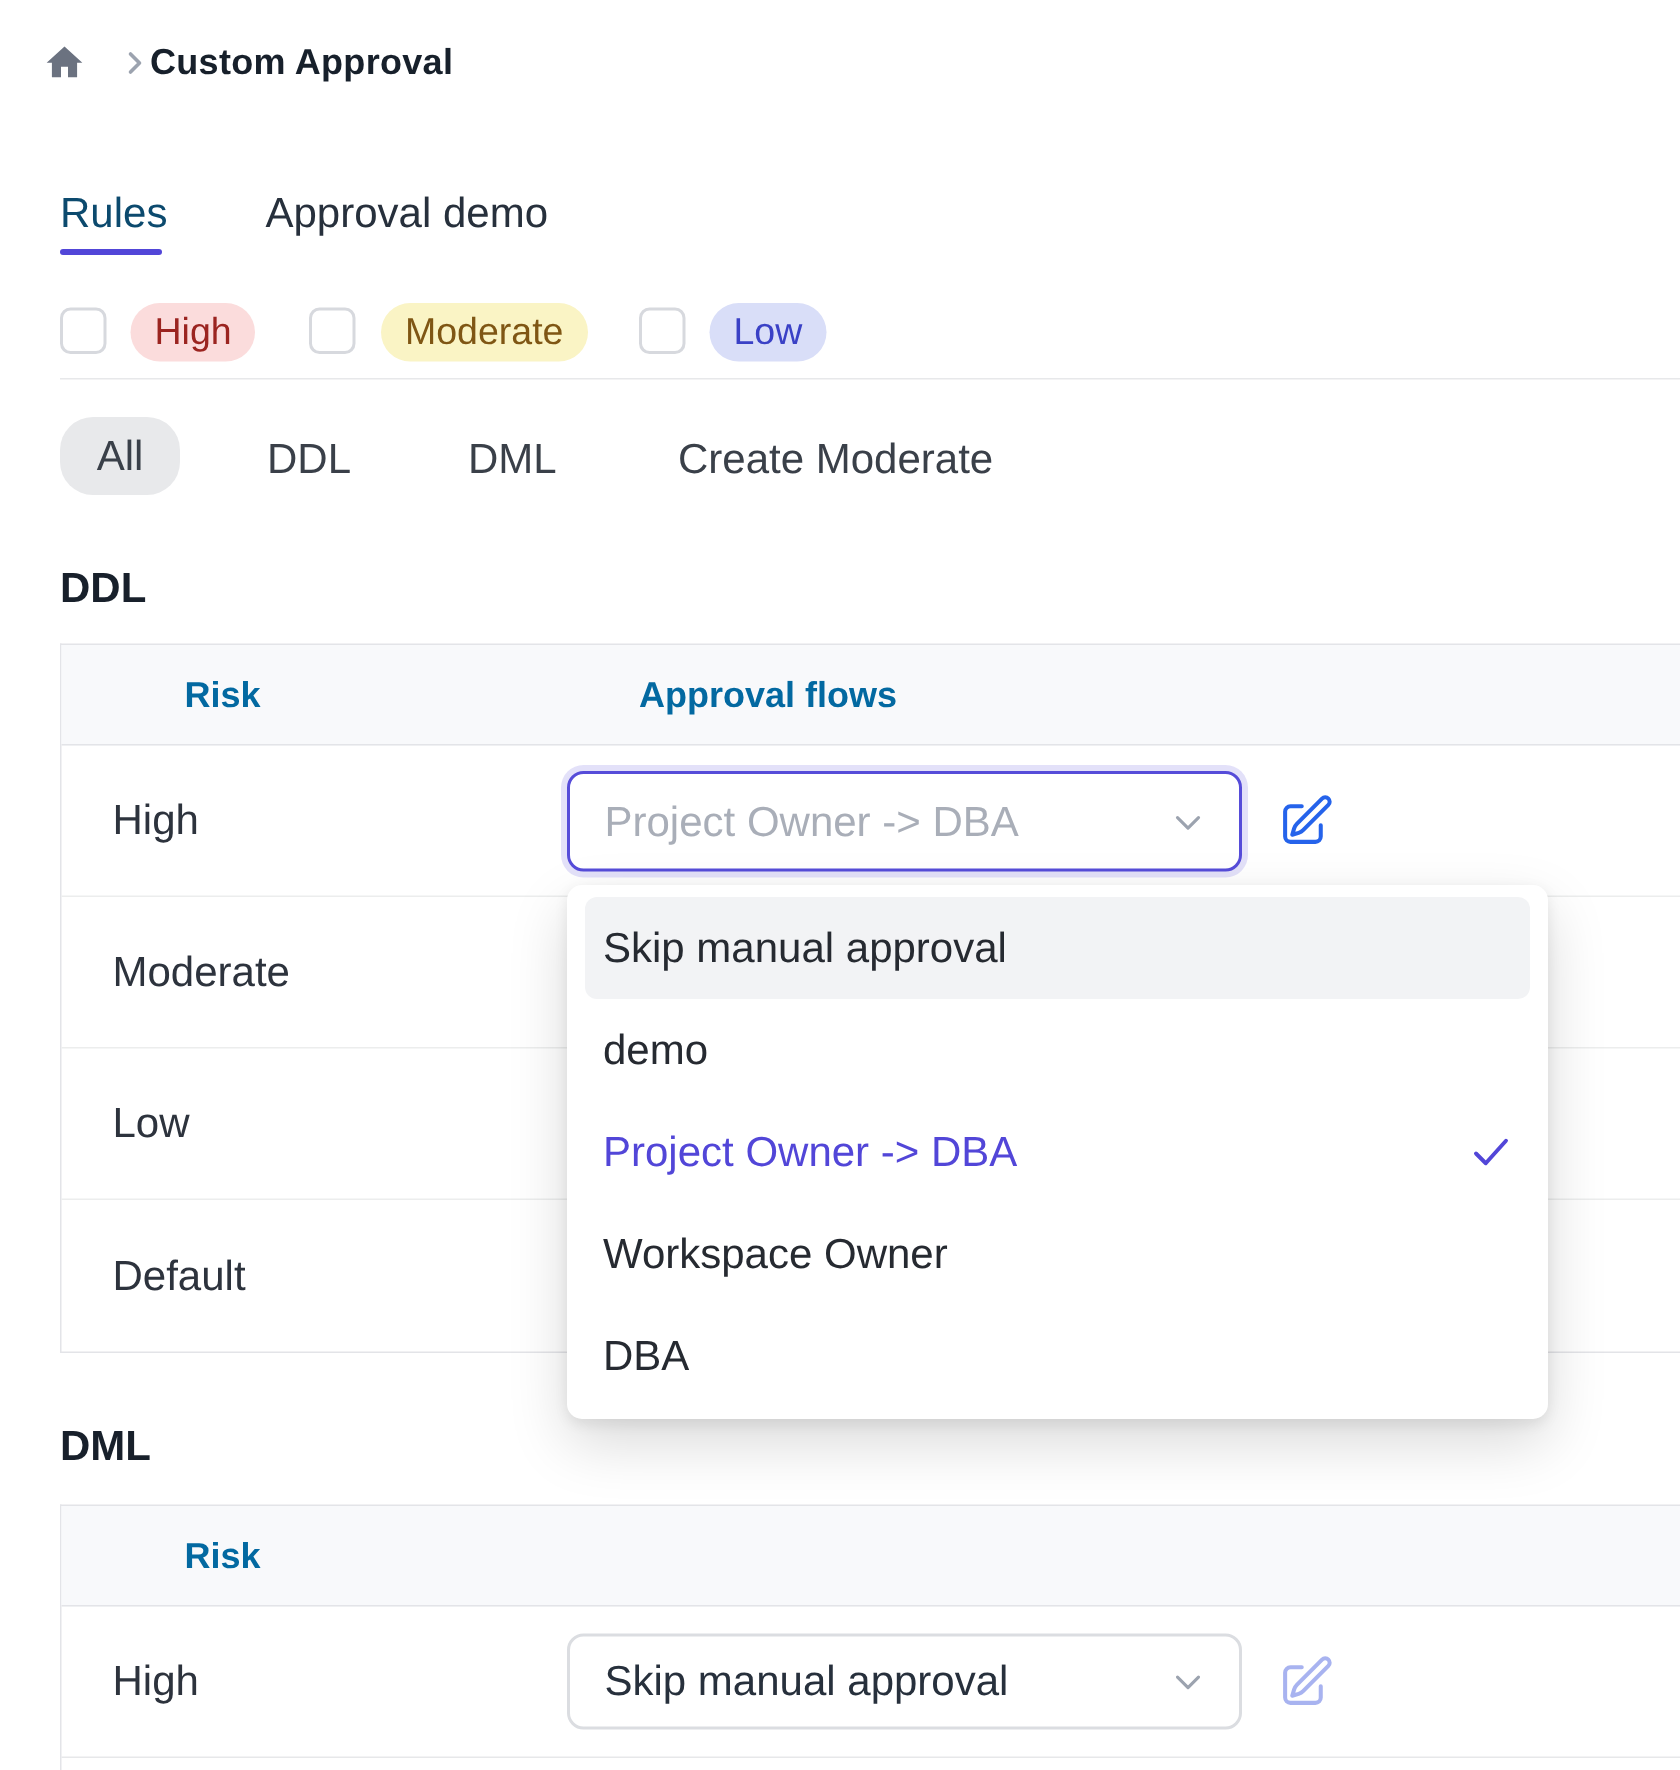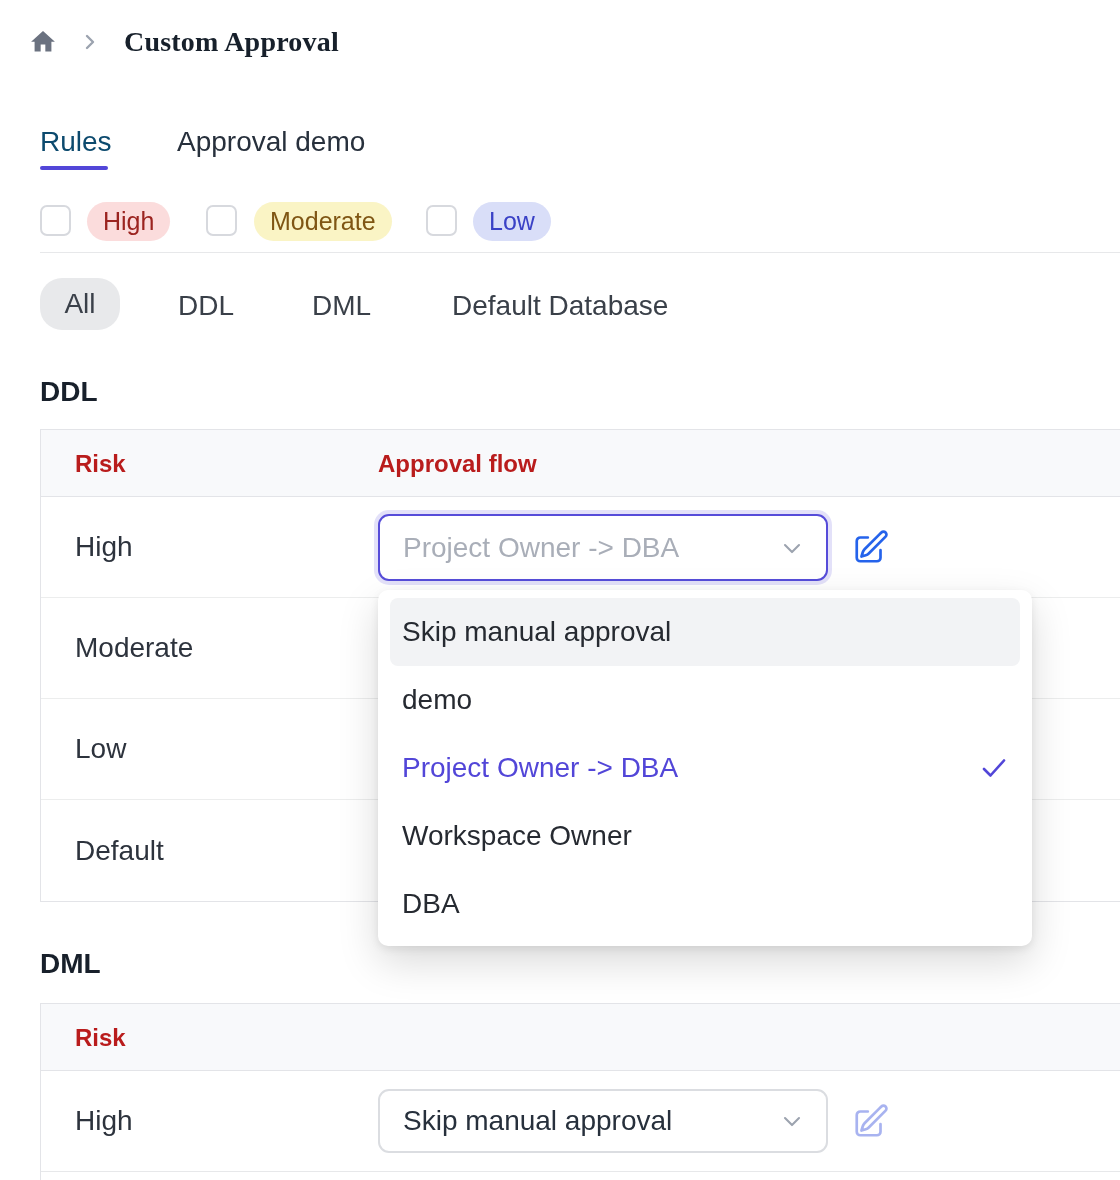--- a/index.html
+++ b/index.html
@@ -4,21 +4,21 @@
 <style>
   * { margin:0; padding:0; box-sizing:border-box; }
   html,body { background:#ffffff; }
   body { font-family:"Liberation Sans", sans-serif; color:#1f2937; }
   #app { position:relative; width:1120px; height:1180px; background:#fff; overflow:hidden; }
 
   
   .breadcrumb { position:absolute; left:28px; top:22px; height:40px; display:flex; align-items:center; }
   .home-btn { width:30px; height:34px; display:flex; align-items:center; justify-content:center; cursor:pointer; }
   .crumb-sep { margin-left:22px; display:flex; align-items:center; }
-  .crumb-title { margin-left:24px; font-size:28px; font-weight:600; color:#17202b; letter-spacing:.2px;font-family:Liberation Serif, serif; }
+  .crumb-title { font-size:24px; font-weight:600; color:#17202b; letter-spacing:.2px; }
 
   
   .tab { position:absolute; top:126px; font-size:28px; font-weight:500; cursor:pointer; }
   .tab-rules { left:40px; color:#0c4a6e; }
   .tab-flows { left:177px; color:#27303c; }
   .tab-underline { position:absolute; left:40px; top:166px; width:68px; height:4px; background:#5246d8; border-radius:2px; }
 
   
   .cb { position:absolute; top:205px; width:31px; height:31px; border:2px solid #d7d9de; border-radius:7px; background:#fff; cursor:pointer; }
   .badge { position:absolute; top:202px; height:39px; display:inline-flex; align-items:center; padding:0 16px; border-radius:20px; font-size:25px; cursor:pointer; }
@@ -36,21 +36,21 @@
   .cat-ddl { left:178px; } .cat-dml { left:312px; } .cat-createdb { left:452px; }
 
   
   .section-title { position:absolute; left:40px; font-size:28px; font-weight:700; color:#18202b; }
   .st-ddl { top:376px; } .st-dml { top:948px; }
 
   .tbl { position:absolute; left:40px; width:1080px; border:1px solid #e3e4e8; border-right:none; background:#fff; }
   .tbl-ddl { top:429px; height:473px; }
   .tbl-dml { top:1003px; height:177px; border-bottom:none; }
   .thead { height:67px; background:#f8f9fb; border-bottom:1px solid #e3e4e8; position:relative; }
-  .th { position:absolute; top:0; height:67px; display:flex; align-items:center; font-size:24px; font-weight:600; color:#b91c1c; }
+  .th { position:absolute; top:0; height:67px; display:flex; align-items:center; font-size:24px; font-weight:600; color:#0369a1;margin-left:48px; }
   .th-risk { left:34px; } .th-flow { left:337px; }
   .trow { height:101px; border-bottom:1px solid #eceded; position:relative; }
   .trow:last-child { border-bottom:none; }
   .tbl-dml .trow { border-bottom:1px solid #e7e8ea; }
   .td-risk { position:absolute; left:34px; top:0; height:100%; display:flex; align-items:center; font-size:28px; color:#2d333d; }
 
   
   .select { position:absolute; left:337px; width:450px; border-radius:11px; background:#fff;
             display:flex; align-items:center; cursor:pointer; }
   .select-open { top:17px; height:67px; border:2px solid #564cd9; box-shadow:0 0 0 4px rgba(82,70,216,.16); }
@@ -102,28 +102,28 @@
   <div class="cb cb-moderate"></div>
   <div class="badge badge-moderate">Moderate</div>
   <div class="cb cb-low"></div>
   <div class="badge badge-low">Low</div>
 
   <div class="divider"></div>
 
   <div class="cat-all">All</div>
   <div class="cat-item cat-ddl">DDL</div>
   <div class="cat-item cat-dml">DML</div>
-  <div class="cat-item cat-createdb">Default Database</div>
+  <div class="cat-item cat-createdb">Create Moderate</div>
 
   <div class="section-title st-ddl">DDL</div>
 
   <div class="tbl tbl-ddl">
     <div class="thead">
       <div class="th th-risk">Risk</div>
-      <div class="th th-flow">Approval flow</div>
+      <div class="th th-flow">Approval flows</div>
     </div>
     <div class="trow">
       <div class="td-risk">High</div>
       <div class="select select-open">
         <div class="select-value">Project Owner -&gt; DBA</div>
         <div class="select-caret">
           <svg width="28" height="28" viewBox="0 0 24 24" fill="none" stroke="#9ca3af" stroke-width="1.8" stroke-linecap="round" stroke-linejoin="round">
             <polyline points="6,9.5 12,15.5 18,9.5"></polyline>
           </svg>
         </div>

